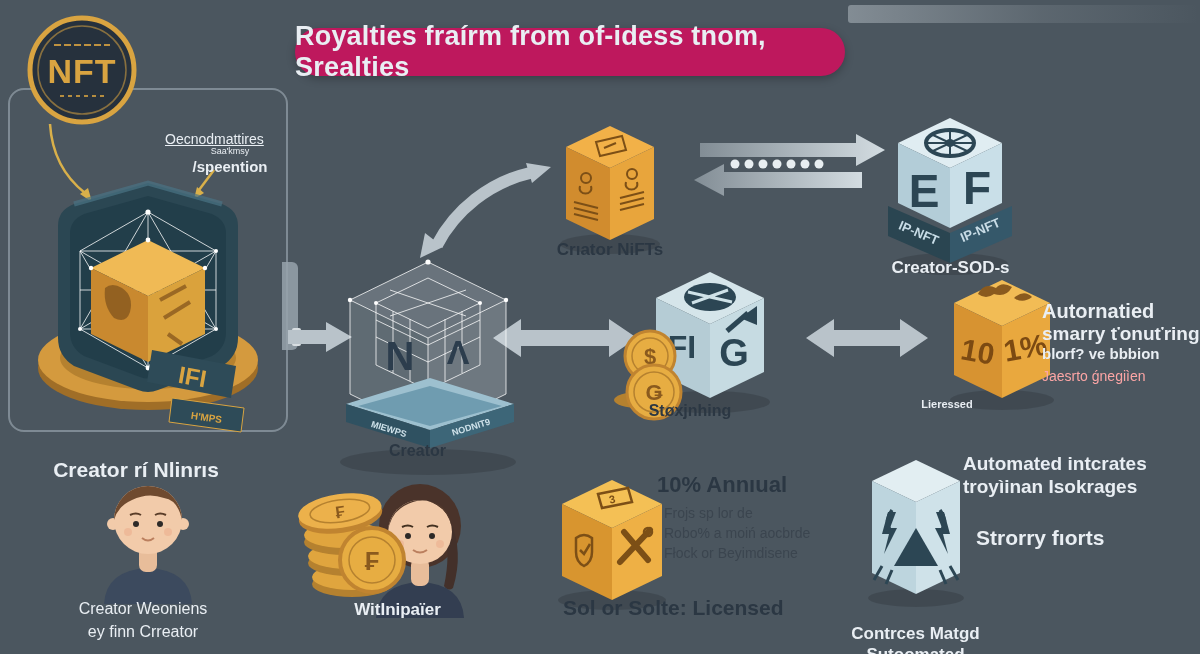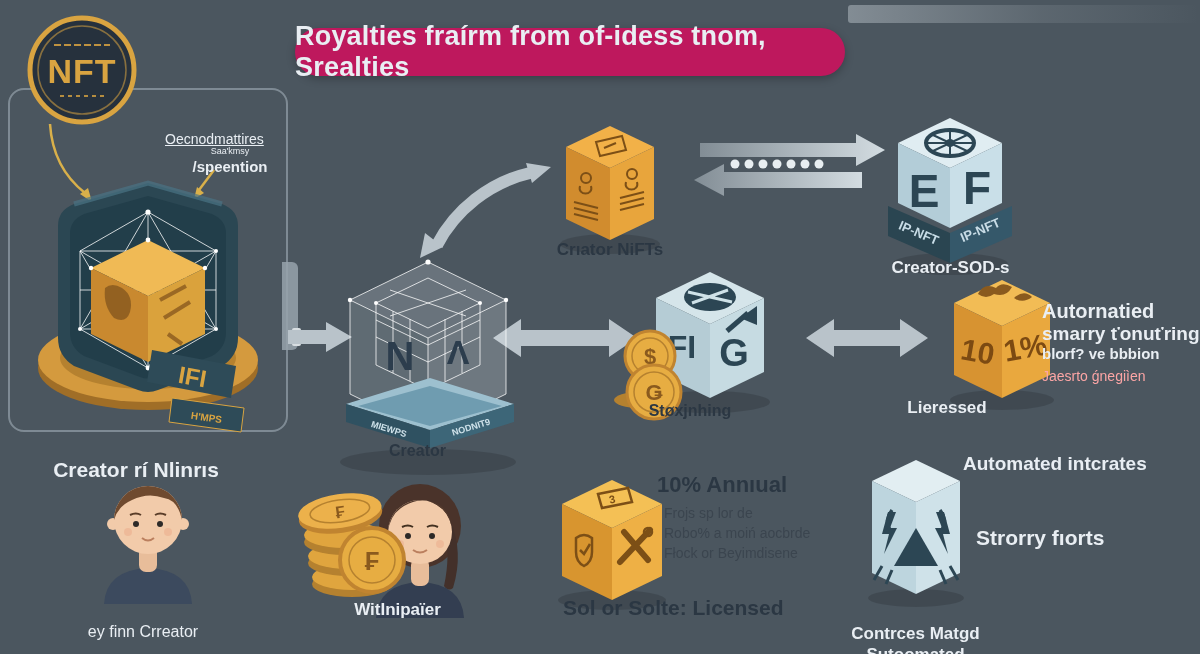--- a/index.html
+++ b/index.html
@@ -310,40 +310,42 @@
       <circle cx="372" cy="560" r="23" fill="none" stroke="#b5812f" stroke-width="1.5"></circle>
       <text x="372" y="570" font-family="Liberation Sans, sans-serif" font-size="26" font-weight="bold" fill="#8a5a1e" text-anchor="middle">₣</text>
     </g>
   </svg>
 
   <div class="lbl" style="left:165px;top:131px;width:130px;font-size:14px;text-decoration:underline;">Oecnodmattires</div>
   <div class="lbl" style="left:165px;top:146px;width:130px;font-size:9px;text-align:center;">Saa'kmsy</div>
   <div class="lbl b ctr" style="left:160px;top:158px;width:140px;font-size:15px;">/speention</div>
 
   <div class="lbl b ctr" style="left:30px;top:458px;width:212px;font-size:21px;">Creator rí Nlinrıs</div>
+  <div class="lbl ctr" style="left:43px;top:600px;width:200px;font-size:16px;">Creator Weoniens</div>
   <div class="lbl ctr" style="left:43px;top:623px;width:200px;font-size:16px;">ey finn Crreator</div>
 
   <div class="lbl b dark ctr" style="left:360px;top:442px;width:115px;font-size:16px;">Creator</div>
   <div class="lbl b dark ctr" style="left:530px;top:240px;width:160px;font-size:17px;">Crıator NiFTs</div>
   <div class="lbl b ctr" style="left:868px;top:258px;width:165px;font-size:17px;">Creator-SOD-s</div>
 
   <div class="lbl b dark ctr" style="left:630px;top:402px;width:120px;font-size:16px;">Støxjnhing</div>
-  <div class="lbl b ctr" style="left:887px;top:398px;width:120px;font-size:17px;">Lieressed</div>
+  <div class="lbl b ctr" style="left:887px;top:398px;width:120px;font-size:11px;">Lieressed</div>
 
   <div class="lbl b" style="left:1042px;top:300px;font-size:20px;">Autornatied</div>
   <div class="lbl b" style="left:1042px;top:323px;font-size:19px;">smarry ťonuťringe</div>
   <div class="lbl b" style="left:1042px;top:345px;font-size:15px;">blorf? ve bbbion</div>
   <div class="lbl faint" style="left:1042px;top:368px;font-size:14px;">Jaesrto ǵnegiìen</div>
 
   <div class="lbl b ctr" style="left:335px;top:600px;width:125px;font-size:17px;">WitInipaïer</div>
 
   <div class="lbl b dark" style="left:657px;top:472px;font-size:22px;">10% Annıual</div>
   <div class="lbl sub" style="left:664px;top:505px;font-size:14px;">Frojs sp lor de</div>
   <div class="lbl sub" style="left:664px;top:525px;font-size:14px;">Robo% a moiń aocbrde</div>
   <div class="lbl sub" style="left:664px;top:545px;font-size:14px;">Fłock or Beyimdisene</div>
   <div class="lbl b dark" style="left:563px;top:596px;font-size:21px;">Sol or Solte: Licensed</div>
 
   <div class="lbl b" style="left:963px;top:453px;font-size:19px;">Automated intcrates</div>
+  <div class="lbl b" style="left:963px;top:476px;font-size:19px;">troyìinan Isokrages</div>
   <div class="lbl b" style="left:976px;top:526px;font-size:21px;">Strorry fıorts</div>
   <div class="lbl b ctr" style="left:853px;top:602px;width:125px;font-size:17px;margin-top:43px;">Sutoomated</div>
   <div class="lbl b ctr" style="left:843px;top:624px;width:145px;font-size:17px;">Contrces Matgd</div>
 
 </div>
 
 </body></html>

